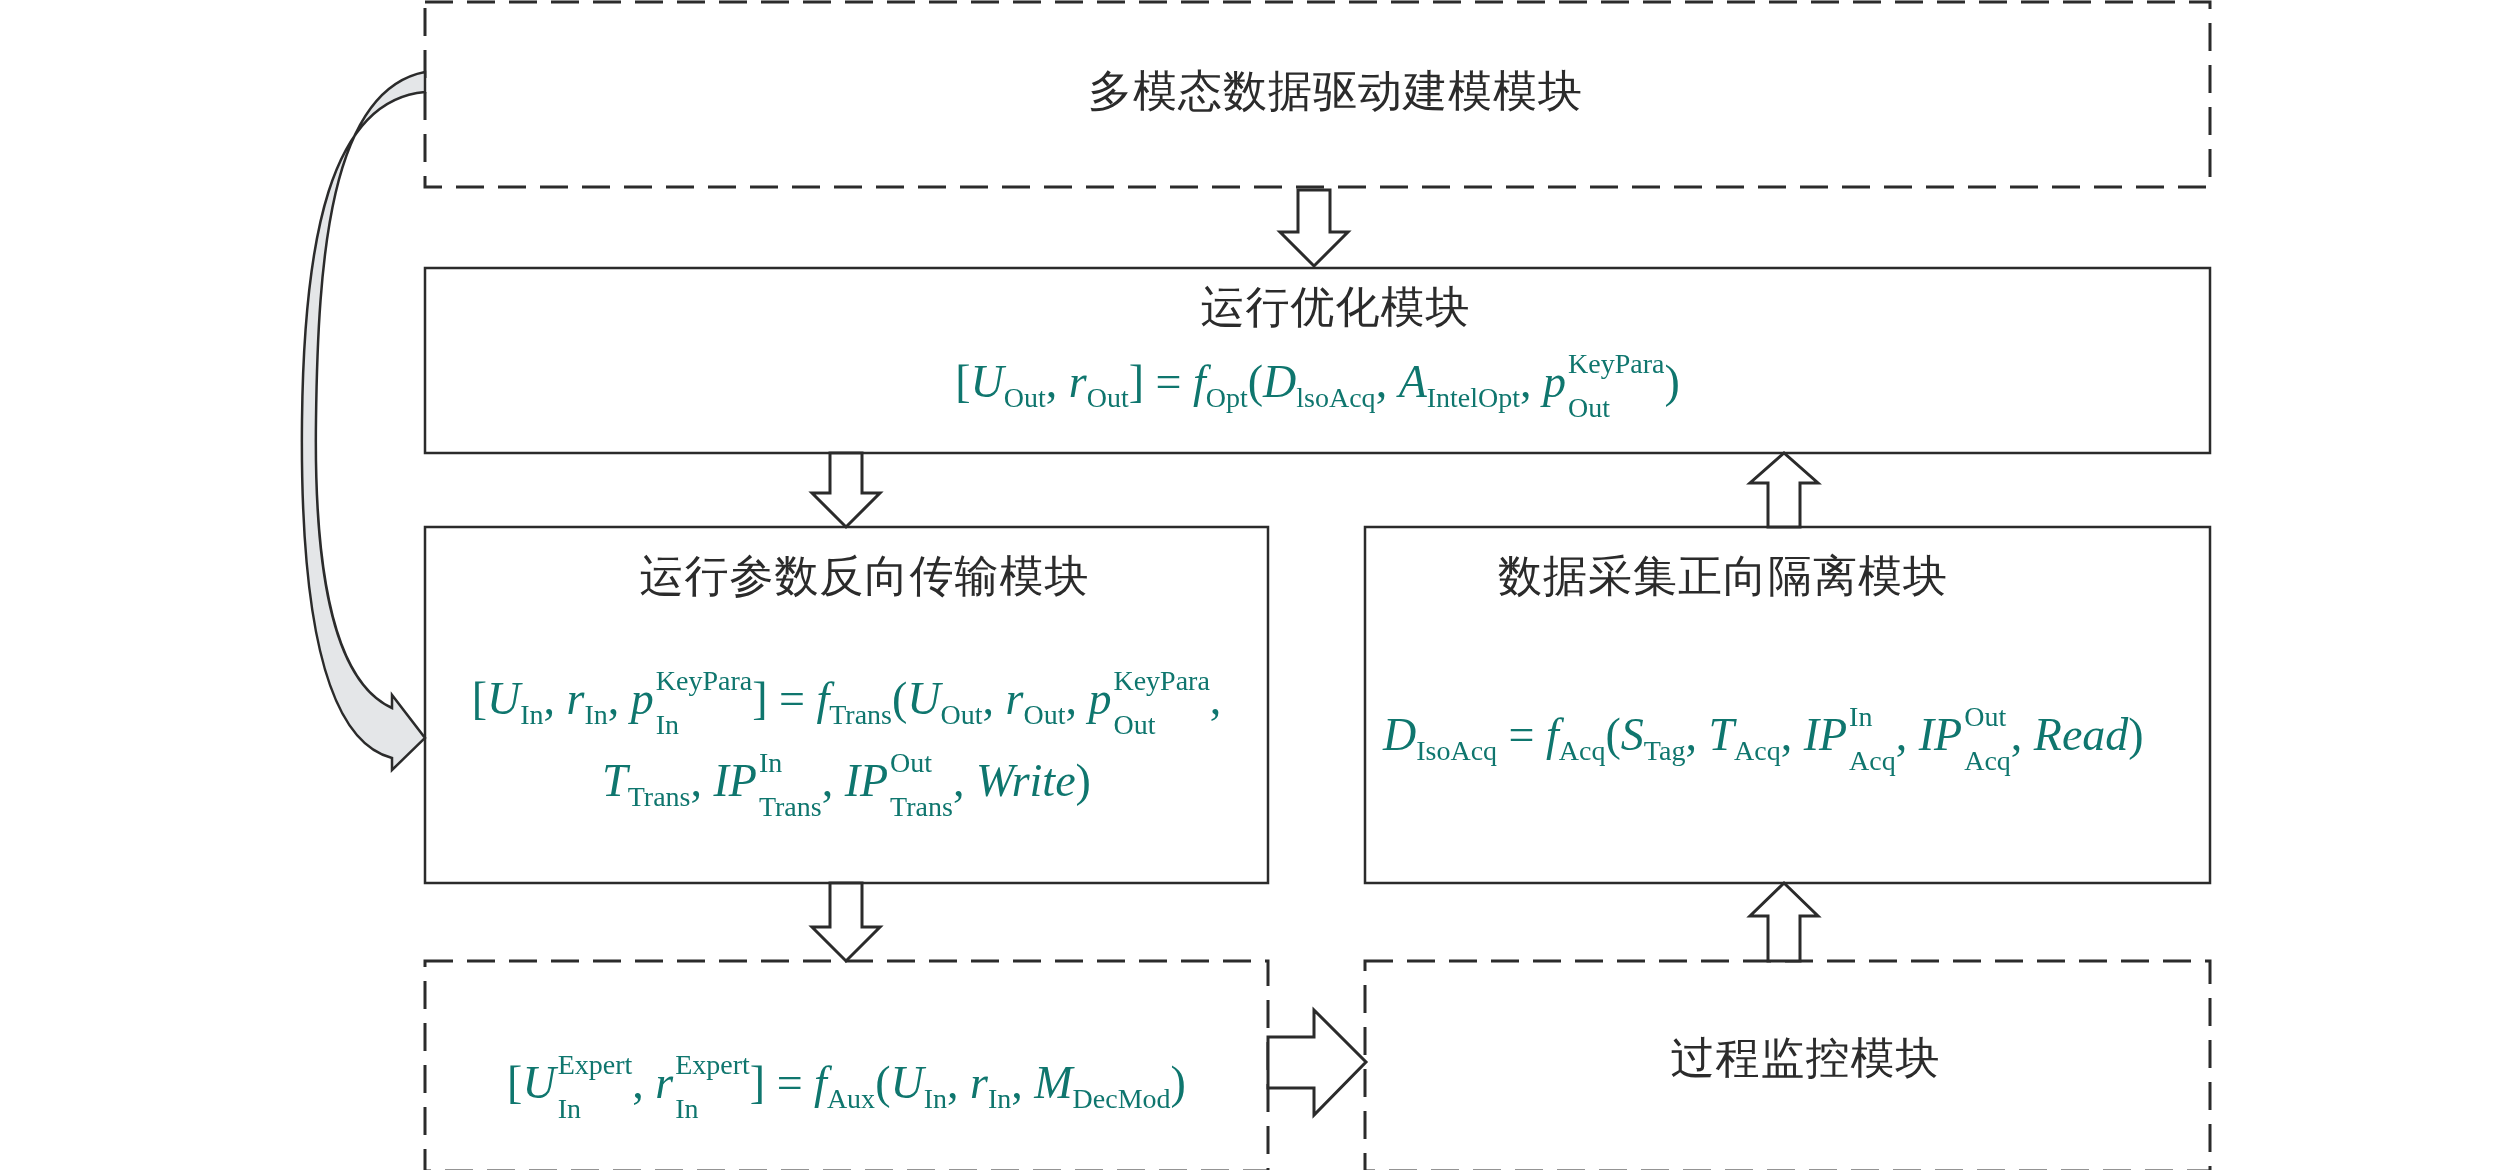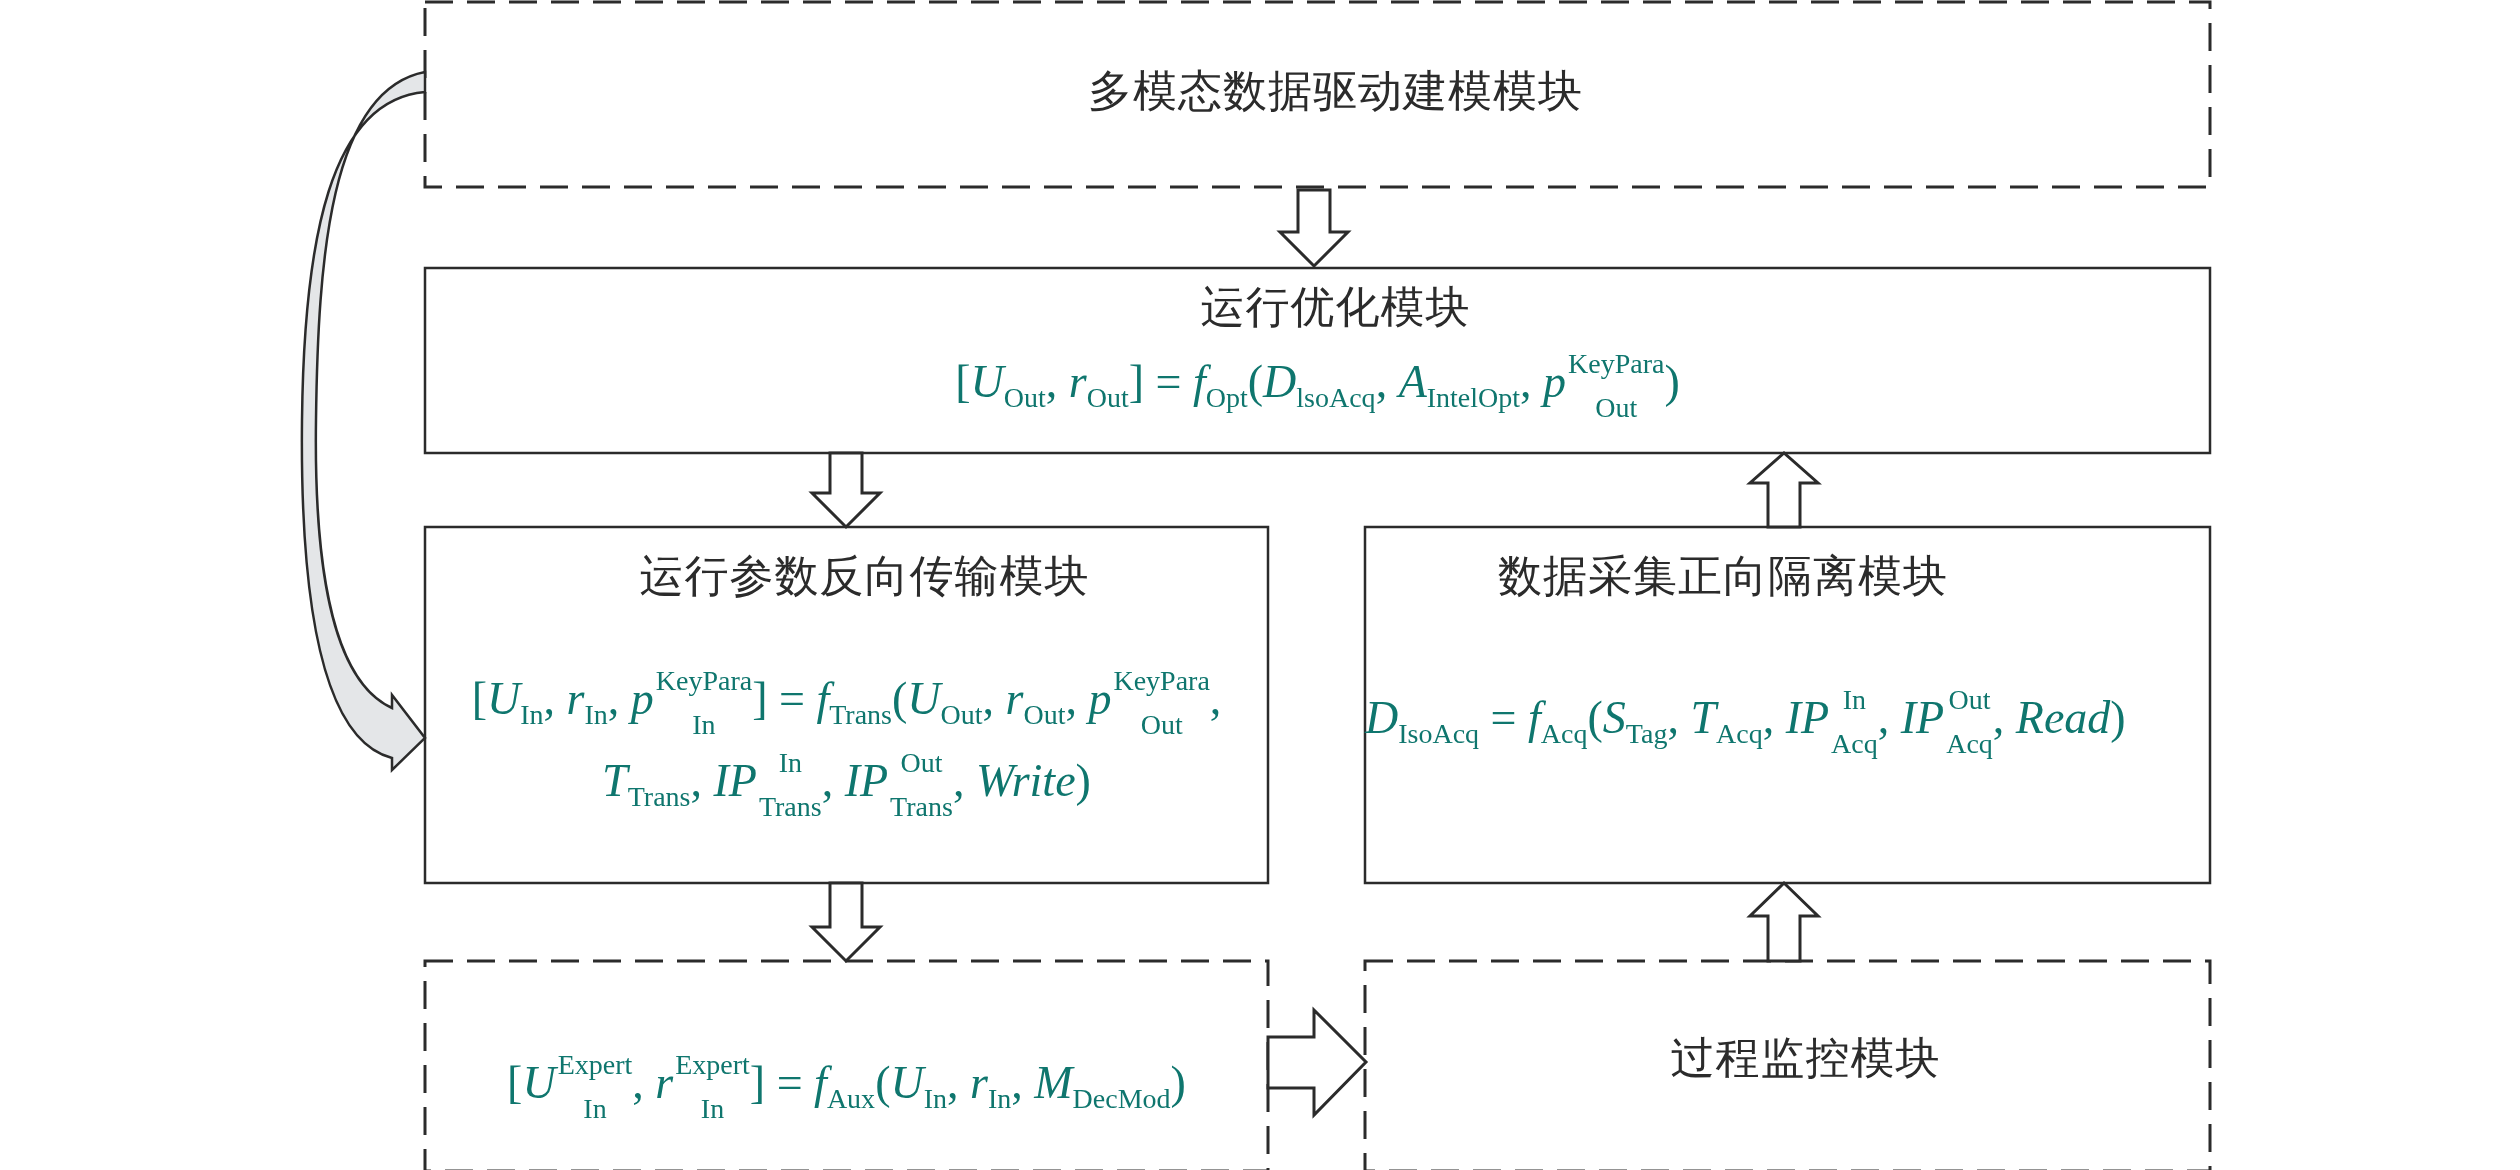--- a/index.html
+++ b/index.html
@@ -5,21 +5,21 @@
   html, body { margin:0; padding:0; background:#ffffff; }
   body { width:2520px; height:1170px; position:relative; overflow:hidden;
          font-family:"DejaVu Serif", "Liberation Serif", serif; color:#222; }
   .box { position:absolute; box-sizing:border-box; }
   .title { position:absolute; left:0; right:0; text-align:center;
            font-size:44px; font-family:"DejaVu Serif", serif; color:#2b2b2b; letter-spacing:1px;padding-left:36px; }
   .eq { position:absolute; left:0; right:0; text-align:center;
         font-family:"Liberation Serif", "DejaVu Serif", serif; font-size:46px; color:#0f766e; white-space:nowrap; }
   .eq i { font-style:italic; }
   .eq sub, .eq sup { font-size:28px; font-style:normal; }
-  .ss { display:inline-flex; flex-direction:column; vertical-align:middle; line-height:1; font-size:28px; margin-left:2px; text-align:center;gap:16px; }
+  .ss { display:inline-flex; flex-direction:column; vertical-align:middle; line-height:1; font-size:28px; margin-left:2px; text-align:left;gap:16px; }
   .ss span { display:block; }
   svg.overlay { position:absolute; left:0; top:0; }
 </style>
 </head>
 <body>
 
 <svg class="overlay" width="2520" height="1170">
 
   <rect x="425" y="2" width="1785" height="185" fill="none" stroke="#2b2b2b" stroke-width="3" stroke-dasharray="28,14"></rect>
 
@@ -81,21 +81,21 @@
         <span>Trans</span>
       </span>,&nbsp;<i>IP</i><span class="ss">
         <span>Out</span>
         <span>Trans</span>
       </span>,&nbsp;<i>Write</i>)
   </div>
 </div>
 
 <div class="box" style="left:1365px;top:527px;width:680px;height:356px;">
   <div class="title" style="top:20px;">数据采集正向隔离模块</div>
-  <div class="eq" style="top:159px;">
+  <div class="eq" style="top:176px;padding-left:18px;">
     <i>D</i><sub>IsoAcq</sub>
     = <i>f</i><sub>Acq</sub>(<i>S</i><sub>Tag</sub>,&nbsp;<i>T</i><sub>Acq</sub>,&nbsp;<i>IP</i><span class="ss">
         <span>In</span>
         <span>Acq</span>
       </span>,&nbsp;<i>IP</i><span class="ss">
         <span>Out</span>
         <span>Acq</span>
       </span>,&nbsp;<i>Read</i>)
   </div>
 </div>

